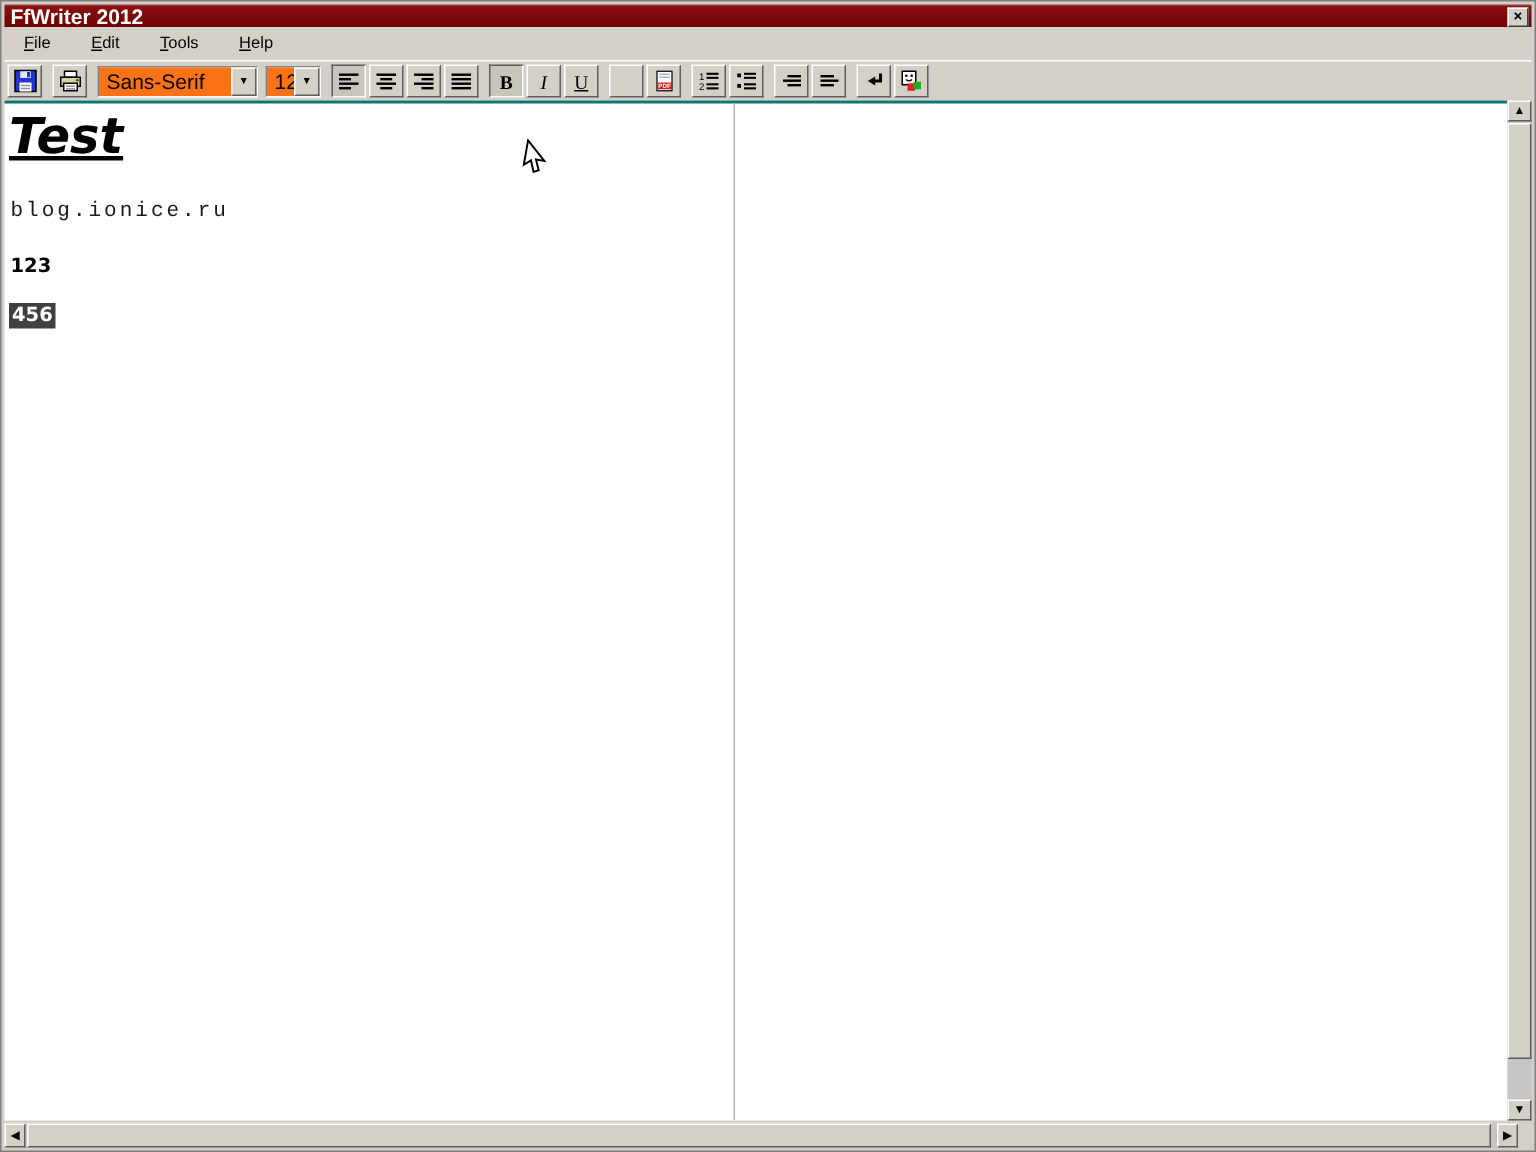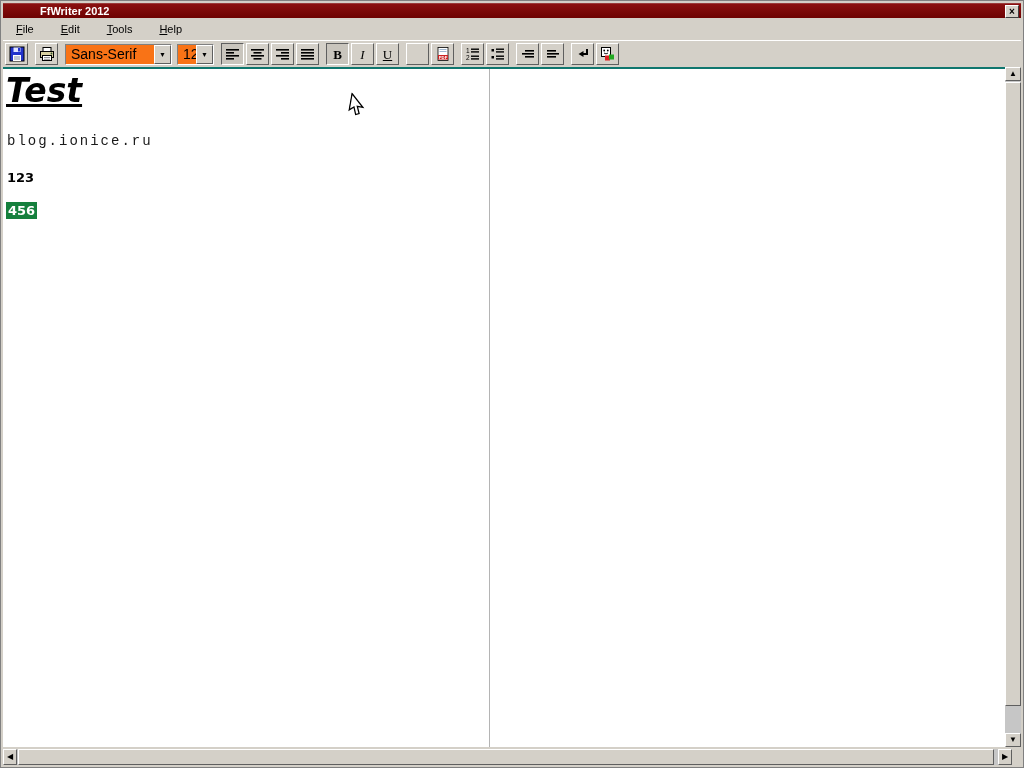--- a/index.html
+++ b/index.html
@@ -11,24 +11,23 @@
     border:1px solid #808080;
   }
   
   .titlebar {
     position:absolute; top:2px; left:2px; right:2px; height:15px;
     background:linear-gradient(#8a1010,#6e0202);
     display:flex; align-items:center;
     border-top:1px solid #9a3a3a;
   }
   .title-text {
-    color:#ffffff; font-size:11px; font-weight:bold;
+    color:#ffffff; font-size:14px; font-weight:bold;
     padding-left:4px; letter-spacing:0px; line-height:15px;
     white-space:nowrap;
-    margin-left:33px;
   }
   .close-btn {
     position:absolute; right:2px; top:1px; width:14px; height:13px;
     background:#d4d0c8;
     border:1px solid; border-color:#ffffff #404040 #404040 #ffffff;
     display:flex; align-items:center; justify-content:center;
     font-size:10px; font-weight:bold; color:#000; line-height:1;
     padding:0; cursor:default;
   }
   
@@ -107,21 +106,21 @@
   }
   .doc-123 {
     position:absolute; left:4px; top:101px;
     font-family:"DejaVu Sans", sans-serif;
     font-weight:bold; font-size:13px; color:#000;
   }
   .doc-456 {
     position:absolute; left:3px; top:133px;
     font-family:"DejaVu Sans", sans-serif;
     font-weight:bold; font-size:13px;
-    background:#15803d; color:#ffffff; padding:1px 2px;
+    background:#404040; color:#ffffff; padding:1px 2px;
   }
   
   .vscroll {
     position:absolute; top:66px; right:2px; width:16px; bottom:20px;
     background:#c6c6c6;
   }
   .sbtn {
     position:absolute; width:16px; height:14px; left:0;
     background:#d4d0c8;
     border:1px solid; border-color:#ffffff #5f5f5f #5f5f5f #ffffff;

